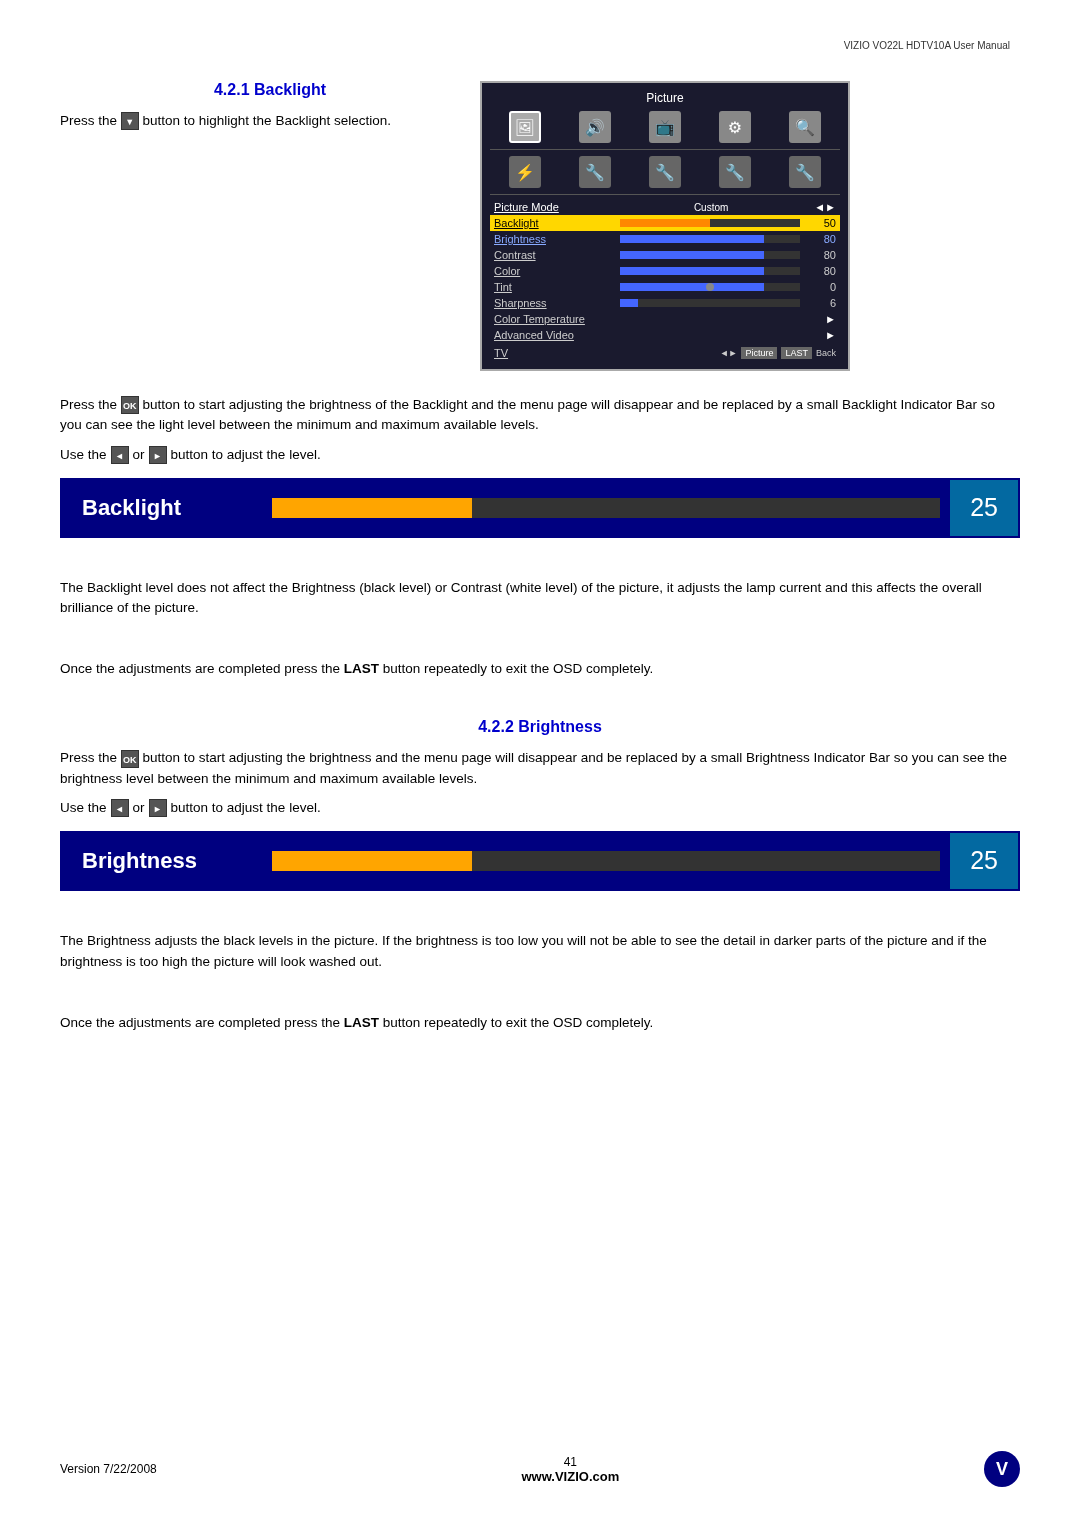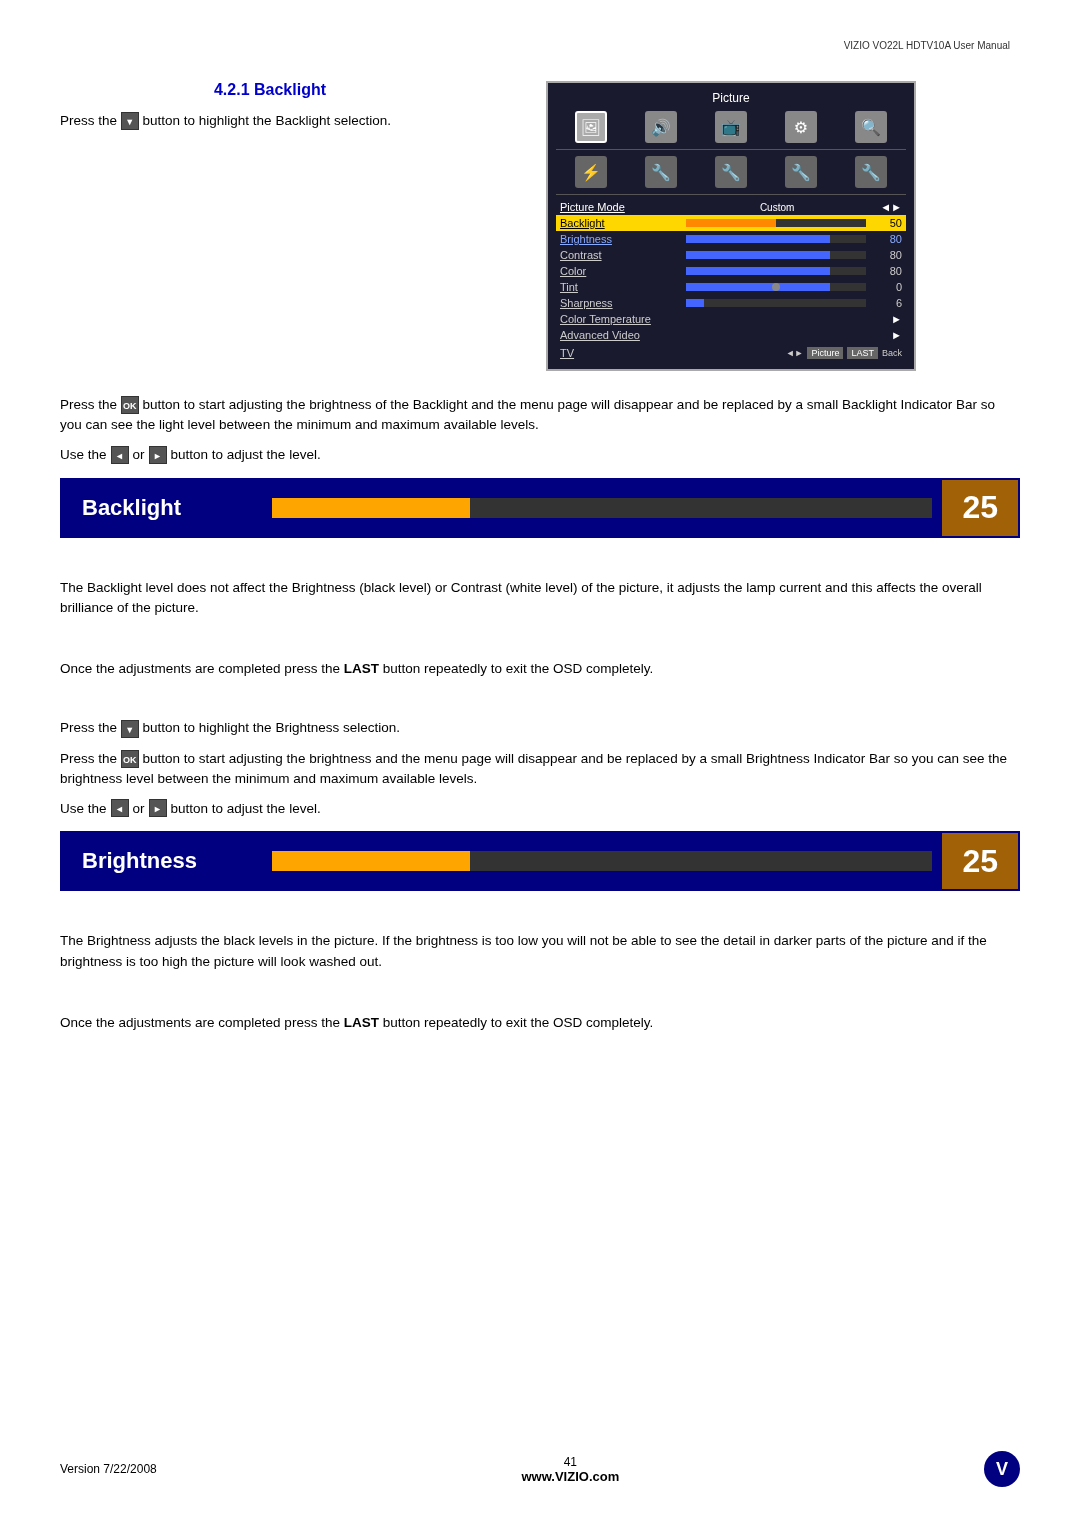--- a/index.html
+++ b/index.html
@@ -28,21 +28,20 @@
       padding-right: 10px;
     }
 
     .left-col {
       flex: 1;
       max-width: 420px;
     }
 
     .right-col {
       width: 380px;
-      margin-left: 36px;
     }
 
     .section-title {
       color: #0000cc;
       font-size: 16px;
       font-weight: bold;
       text-align: center;
       margin-bottom: 12px;
     }
 
@@ -200,24 +199,24 @@
       position: relative;
     }
 
     .indicator-bar-filled {
       height: 100%;
       background: #ffa500;
       width: 30%;
     }
 
     .indicator-value {
-      background: #a16207;
-      color: #fff;
-      font-size: 32px;
-      font-weight: bold;
+      background: #0369a1;
+      color: #fff;
+      font-size: 25px;
+      font-weight: normal;
       padding: 0 20px;
       height: 100%;
       display: flex;
       align-items: center;
     }
 
     .full-width-text {
       font-size: 13.5px;
       line-height: 1.55;
       margin-bottom: 8px;
@@ -271,21 +270,20 @@
       top: 50%;
       transform: translate(-50%, -50%);
       width: 8px;
       height: 8px;
       background: #888;
       border-radius: 50%;
     }
 
     .two-col-layout {
       display: flex;
-      gap: 30px;
       align-items: flex-start;
     }
 
     .use-btn-line {
       display: flex;
       align-items: center;
       gap: 4px;
       font-size: 13.5px;
       margin-bottom: 14px;
     }
@@ -422,24 +420,22 @@
   </div>
 
   <p class="full-width-text">The Backlight level does not affect the Brightness (black level) or Contrast (white level) of the picture, it adjusts the lamp current and this affects the overall brilliance of the picture.</p>
   <p class="full-width-text">
     Once the adjustments are completed press the <b>LAST</b> button repeatedly to exit the OSD completely.
   </p>
 
   <div class="spacer"></div>
 
   <div>
-
-    <p class="body-text">
-      Press the <span class="inline-btn">▼</span> button to highlight the Brightness selection.
-    </p>
+    <div class="section-title">4.2.2 Brightness</div>
+
 
     <p class="body-text">
       Press the <span class="inline-btn">OK</span> button to start adjusting the brightness and the menu page will disappear and be replaced by a small Brightness Indicator Bar so you can see the brightness level between the minimum and maximum available levels.
     </p>
 
     <div class="use-btn-line">
       Use the <span class="inline-btn">◄</span> or <span class="inline-btn">►</span> button to adjust the level.
     </div>
 
     <div class="indicator-bar-wrapper">

